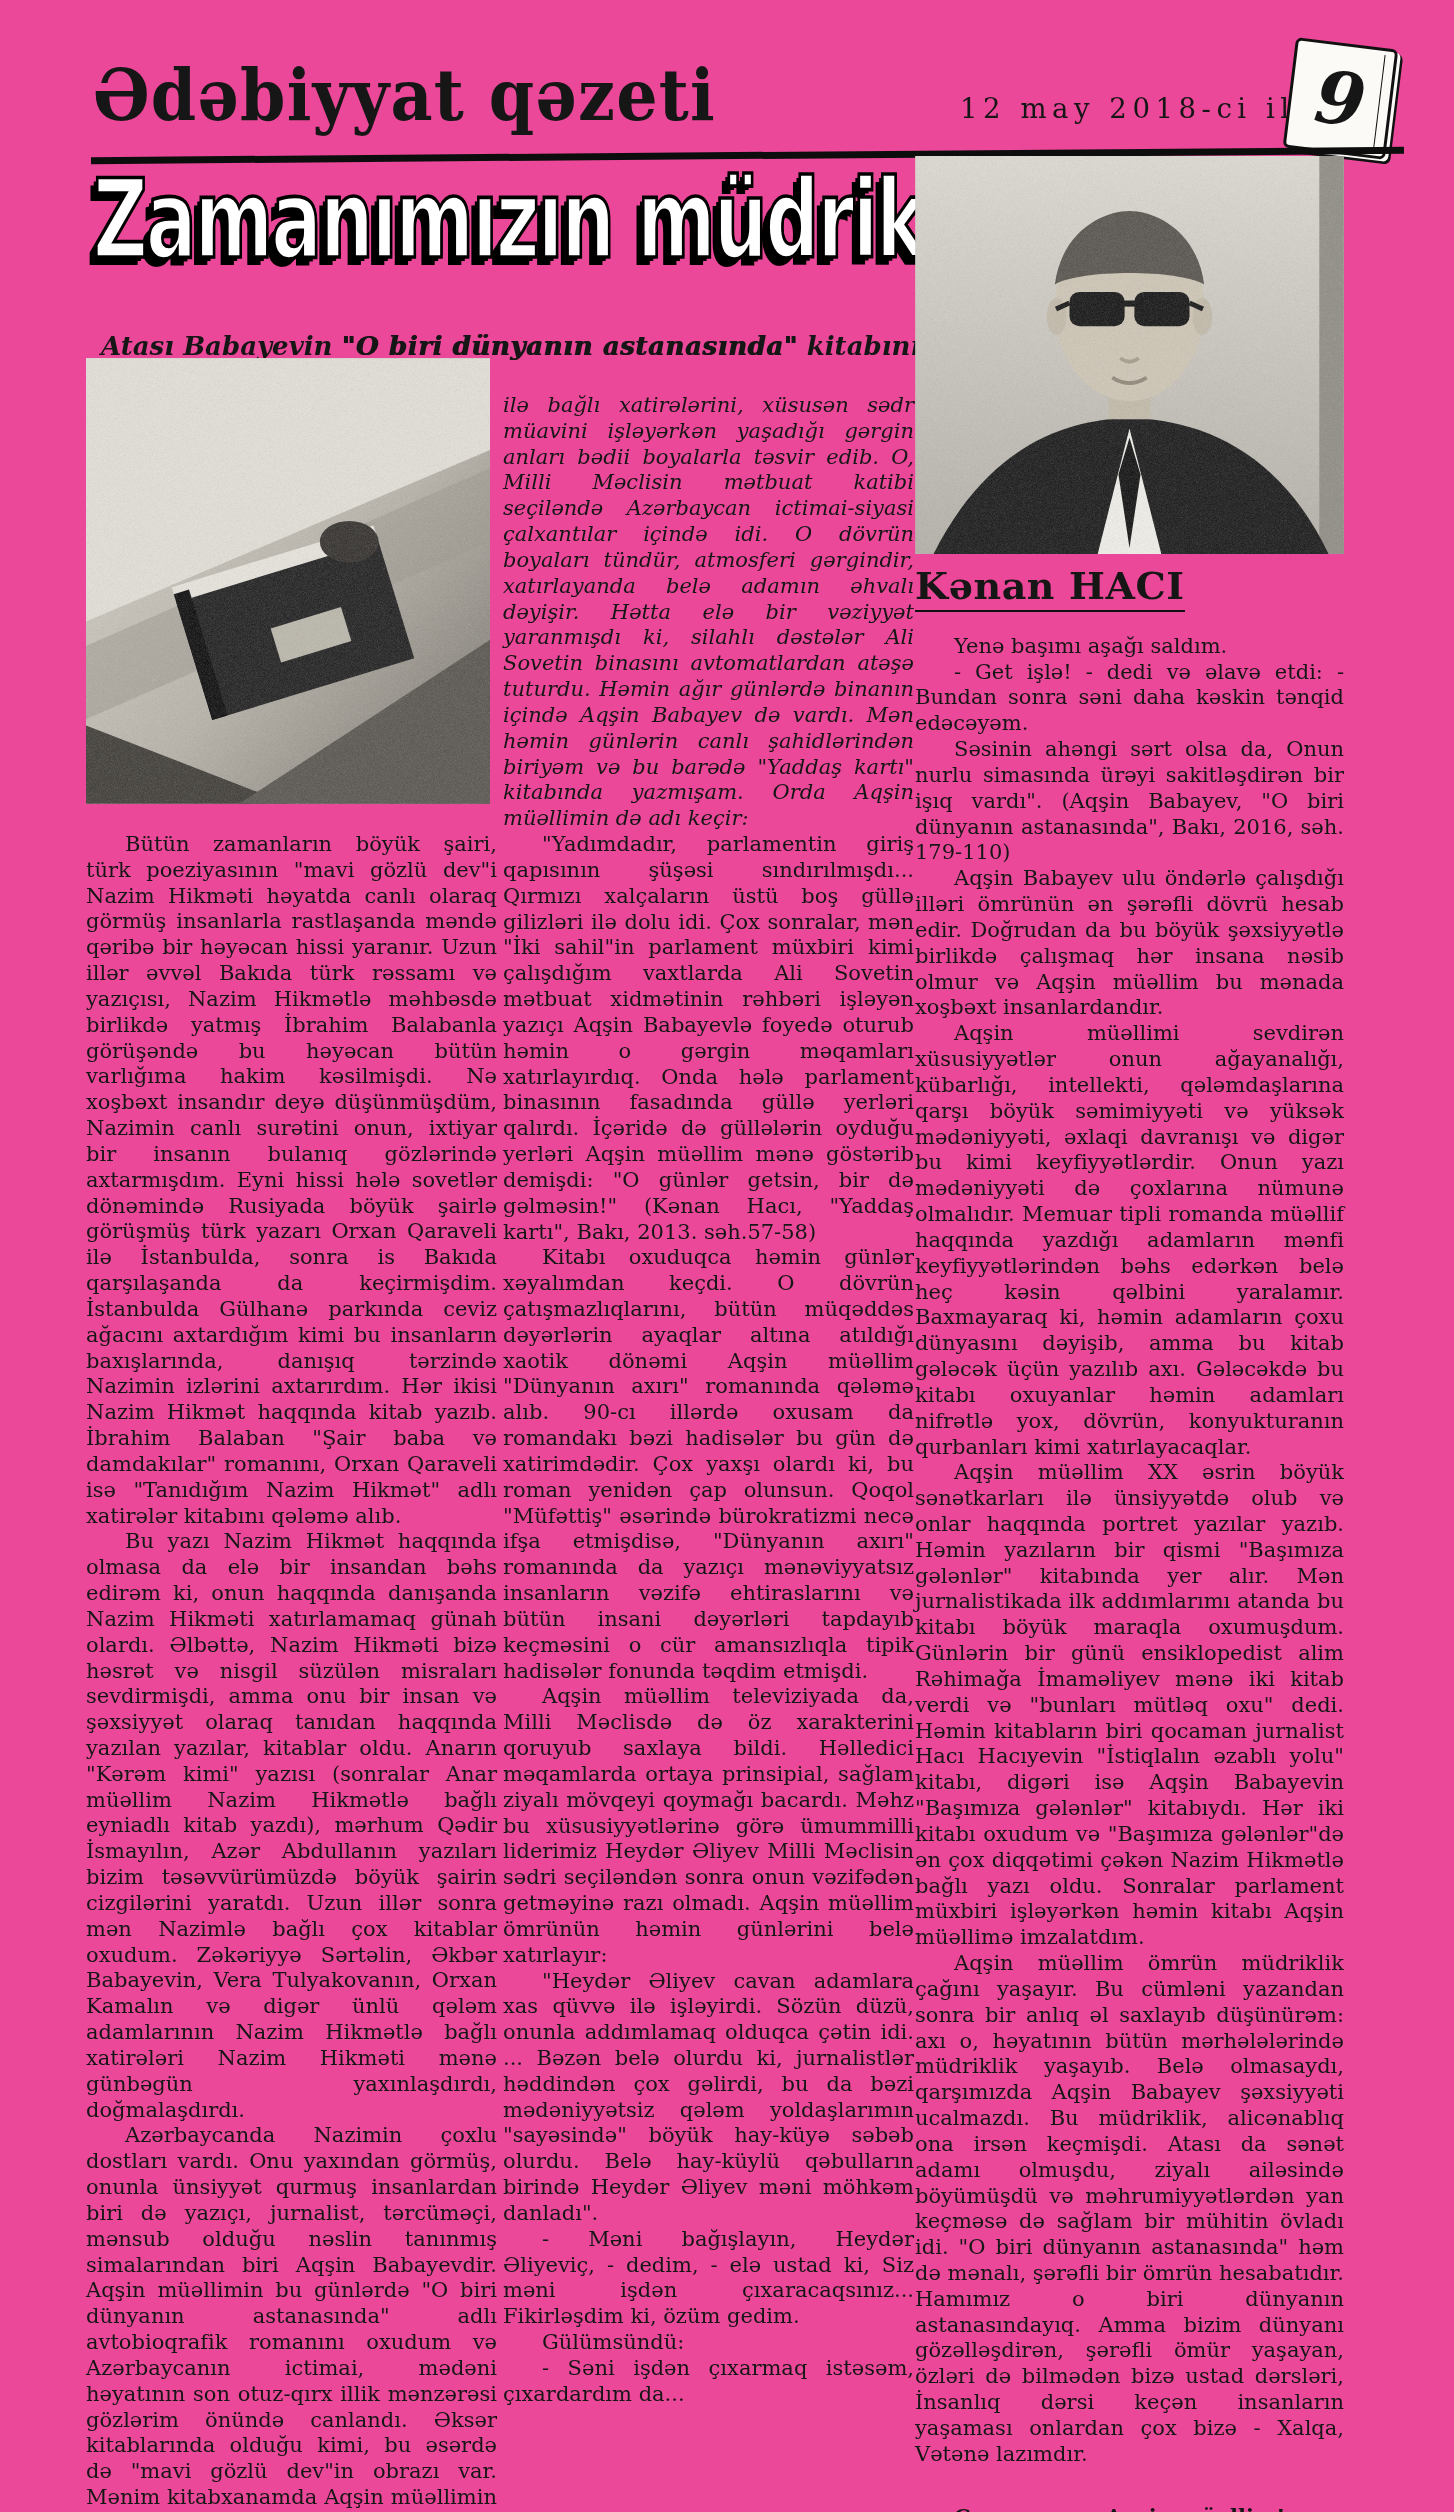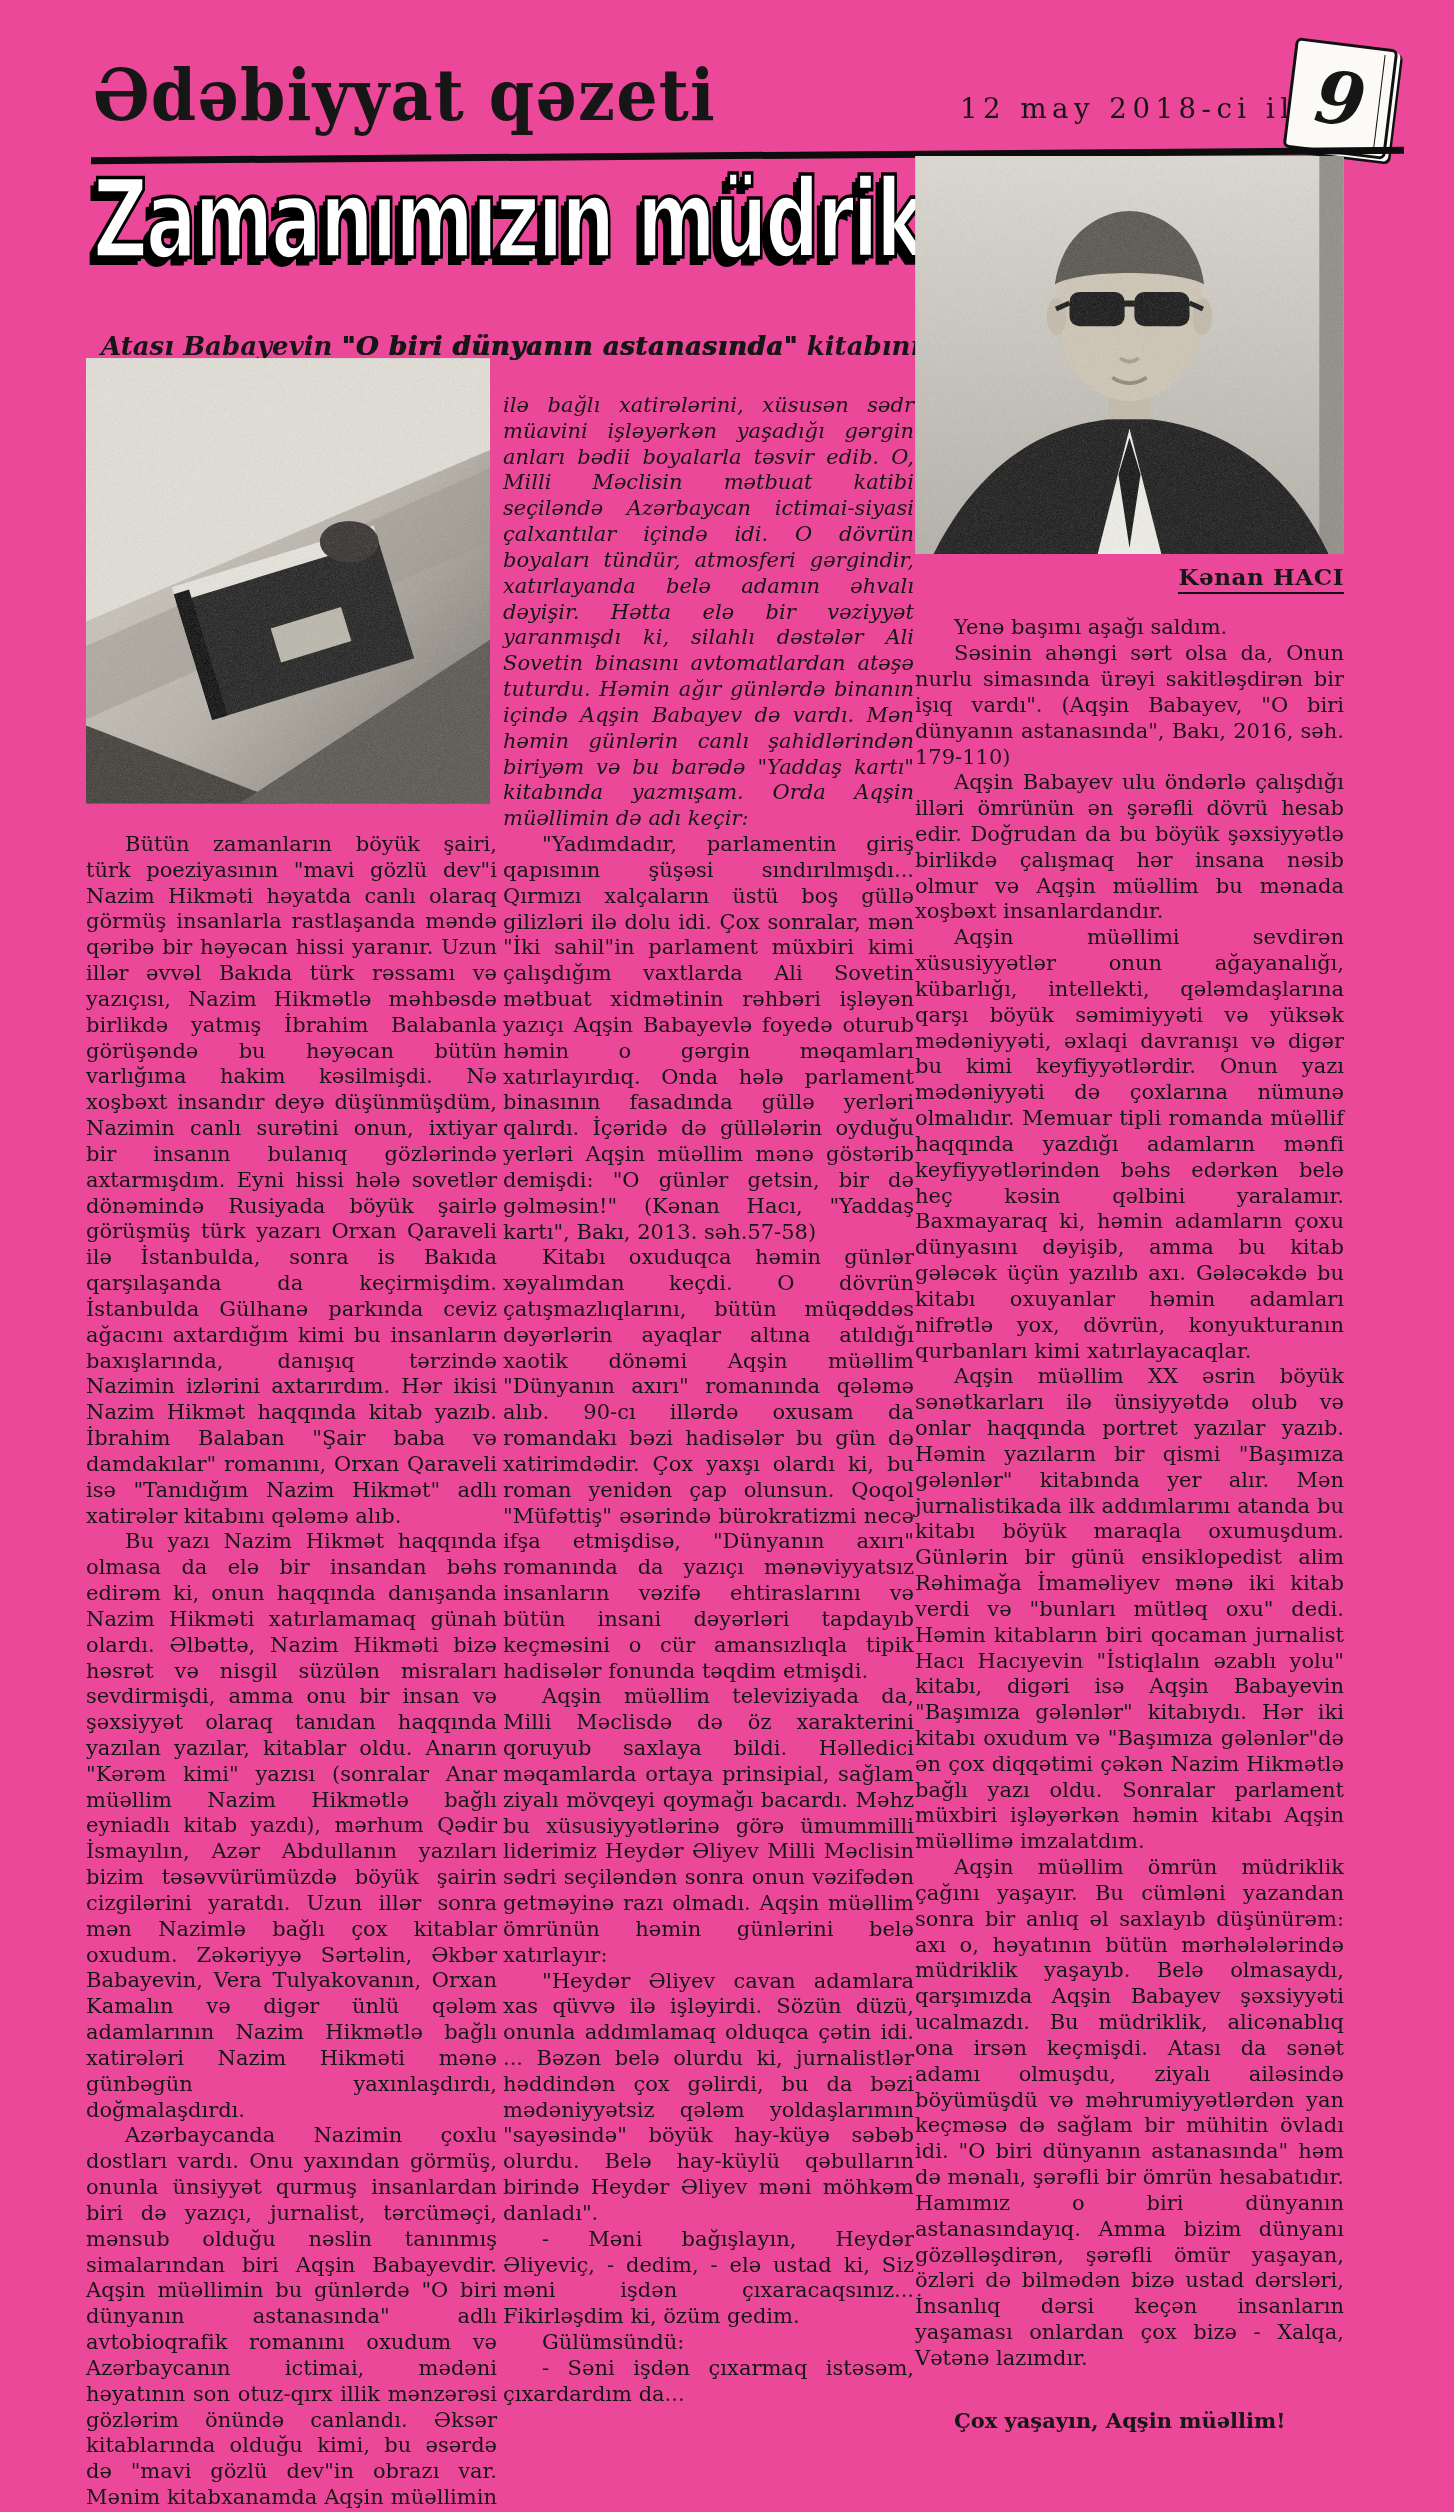--- a/index.html
+++ b/index.html
@@ -58,22 +58,22 @@
   .col-left  { left:86px;  top:358px;  width:411px; }
   .col-mid   { left:503px;  top:393px;  width:411px; }
   .col-right { left:915px; top:156px;  width:429px; }
   .para{ margin:0; text-indent:39px; text-align:justify; }
   .para.no-indent{ text-indent:0;font-style:italic; }
   .para.bold{ font-weight:bold;margin-top:36px; }
   .photo{ display:block; }
   .book-photo{ width:404px; height:446px; margin-bottom:28px; }
   .portrait-photo{ width:429px; height:398px; }
   .caption{
-    margin:8.6px 0 24.5px 0; text-align:right;
-    font-size:23px; font-weight:bold; letter-spacing:0.6px;
+    margin:8.6px 0 24.5px 0; text-align:left;
+    font-size:38px; font-weight:bold; letter-spacing:0.6px;
   }
   .caption span{ border-bottom:2.4px solid #111; padding-bottom:2.4px; }
 </style>
 </head>
 <body>
 
 <div class="page">
 
   <div class="masthead">Ədəbiyyat qəzeti</div>
   <div class="issue-date">12 may 2018-ci il</div>
@@ -165,20 +165,21 @@
       <line x1="448" y1="240" x2="470" y2="250" stroke="#101010" stroke-width="8"></line>
       <path d="M335,330 q15,12 30,0" stroke="#a79d8a" stroke-width="6" fill="none"></path>
       <path d="M322,362 q28,18 56,0" stroke="#8f8676" stroke-width="6" fill="none"></path>
       <rect width="700" height="650" filter="url(#noiseB)" opacity="0.28"></rect>
     </svg>
     <div class="caption">
       <span>Kənan HACI</span>
     </div>
     <div>
         <p class="para">Yenə başımı aşağı saldım.</p>
+        <p class="para">- Get işlə! - dedi və əlavə etdi: - Bundan sonra səni daha kəskin tənqid edəcəyəm.</p>
         <p class="para">Səsinin ahəngi sərt olsa da, Onun nurlu simasında ürəyi sakitləşdirən bir işıq vardı". (Aqşin Babayev, "O biri dünyanın astanasında", Bakı, 2016, səh. 179-110)</p>
         <p class="para">Aqşin Babayev ulu öndərlə çalışdığı illəri ömrünün ən şərəfli dövrü hesab edir. Doğrudan da bu böyük şəxsiyyətlə birlikdə çalışmaq hər insana nəsib olmur və Aqşin müəllim bu mənada xoşbəxt insanlardandır.</p>
         <p class="para">Aqşin müəllimi sevdirən xüsusiyyətlər onun ağayanalığı, kübarlığı, intellekti, qələmdaşlarına qarşı böyük səmimiyyəti və yüksək mədəniyyəti, əxlaqi davranışı və digər bu kimi keyfiyyətlərdir. Onun yazı mədəniyyəti də çoxlarına nümunə olmalıdır. Memuar tipli romanda müəllif haqqında yazdığı adamların mənfi keyfiyyətlərindən bəhs edərkən belə heç kəsin qəlbini yaralamır. Baxmayaraq ki, həmin adamların çoxu dünyasını dəyişib, amma bu kitab gələcək üçün yazılıb axı. Gələcəkdə bu kitabı oxuyanlar həmin adamları nifrətlə yox, dövrün, konyukturanın qurbanları kimi xatırlayacaqlar.</p>
         <p class="para">Aqşin müəllim XX əsrin böyük sənətkarları ilə ünsiyyətdə olub və onlar haqqında portret yazılar yazıb. Həmin yazıların bir qismi "Başımıza gələnlər" kitabında yer alır. Mən jurnalistikada ilk addımlarımı atanda bu kitabı böyük maraqla oxumuşdum. Günlərin bir günü ensiklopedist alim Rəhimağa İmaməliyev mənə iki kitab verdi və "bunları mütləq oxu" dedi. Həmin kitabların biri qocaman jurnalist Hacı Hacıyevin "İstiqlalın əzablı yolu" kitabı, digəri isə Aqşin Babayevin "Başımıza gələnlər" kitabıydı. Hər iki kitabı oxudum və "Başımıza gələnlər"də ən çox diqqətimi çəkən Nazim Hikmətlə bağlı yazı oldu. Sonralar parlament müxbiri işləyərkən həmin kitabı Aqşin müəllimə imzalatdım.</p>
         <p class="para">Aqşin müəllim ömrün müdriklik çağını yaşayır. Bu cümləni yazandan sonra bir anlıq əl saxlayıb düşünürəm: axı o, həyatının bütün mərhələlərində müdriklik yaşayıb. Belə olmasaydı, qarşımızda Aqşin Babayev şəxsiyyəti ucalmazdı. Bu müdriklik, alicənablıq ona irsən keçmişdi. Atası da sənət adamı olmuşdu, ziyalı ailəsində böyümüşdü və məhrumiyyətlərdən yan keçməsə də sağlam bir mühitin övladı idi. "O biri dünyanın astanasında" həm də mənalı, şərəfli bir ömrün hesabatıdır. Hamımız o biri dünyanın astanasındayıq. Amma bizim dünyanı gözəlləşdirən, şərəfli ömür yaşayan, özləri də bilmədən bizə ustad dərsləri, İnsanlıq dərsi keçən insanların yaşaması onlardan çox bizə - Xalqa, Vətənə lazımdır.</p>
         <p class="para bold">Çox yaşayın, Aqşin müəllim!</p>
       </div>
   </div>
 
 </div>

